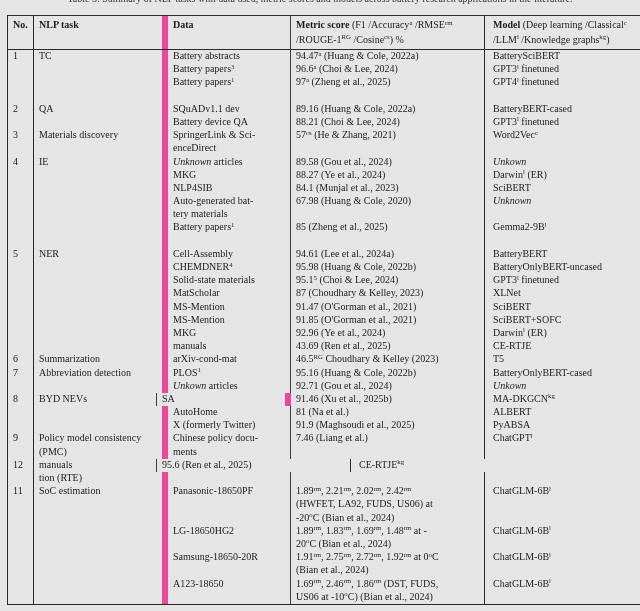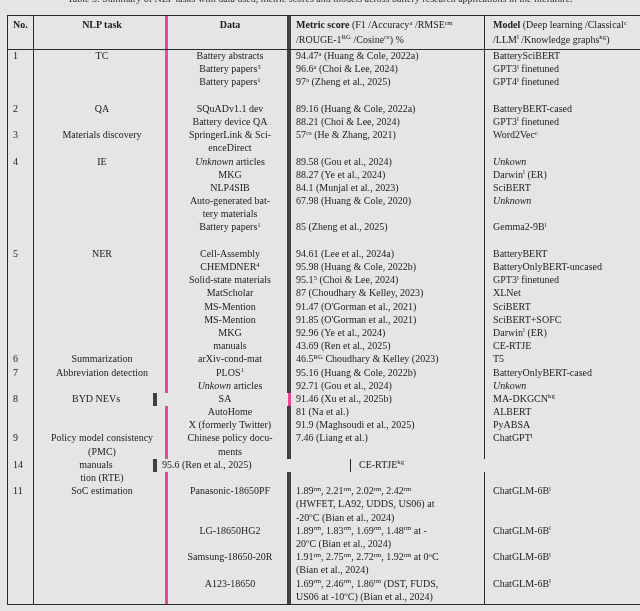--- a/index.html
+++ b/index.html
@@ -5,22 +5,22 @@
   html,body{margin:0;padding:0;background:#ffffff;}
   .page{position:relative;width:640px;height:611px;overflow:hidden;background:#e5e5e5;
         font-family:Liberation Serif, serif;font-size:10px;color:#1c1c1c;}
   .caption{height:15px;overflow:hidden;color:#333;}
   .caption span{display:block;text-align:center;font-size:10px;transform:translateY(-7px);white-space:nowrap;}
   .tablewrap{margin-left:7px;width:672px;border:1px solid #2a2a2a;}
   .hrow{display:flex;height:33px;border-bottom:1px solid #2a2a2a;}
   .row{display:flex;height:13.2px;}
   .c{flex:none;padding-left:5px;white-space:nowrap;overflow:visible;box-sizing:border-box;}
   .c0{width:26px;border-right:1px solid #2a2a2a;}
-  .c1{width:134px;border-right:3px solid #ec4899;text-align:center;}
-  .c2{width:123px;border-right:4px solid #404040;text-align:center;}
+  .c1{width:134px;border-right:6px solid #ec4899;}
+  .c2{width:123px;border-right:1px solid #404040;}
   .c3{width:194px;border-right:1px solid #2a2a2a;}
   .c4{width:190px;padding-left:8px;}
   .hrow .c{padding-top:2px;line-height:14.5px;}
   .hrow b{font-weight:bold;}
   sup{font-size:6.8px;line-height:0;vertical-align:baseline;position:relative;top:-3.5px;}
   i{font-style:italic;margin-top:20px;}
 </style>
 </head>
 <body>
 
@@ -260,21 +260,21 @@
           <div class="c c4">ChatGPT<sup>l</sup></div>
         </div>
         <div class="row">
           <div class="c c0"></div>
           <div class="c c1">(PMC)</div>
           <div class="c c2">ments</div>
           <div class="c c3"></div>
           <div class="c c4"></div>
         </div>
         <div class="row">
-          <div class="c c0">14</div>
+          <div class="c c0">12</div>
           <div class="c c2">manuals</div>
           <div class="c c3">95.6 (Ren et al., 2025)</div>
           <div class="c c4">CE-RTJE<sup>kg</sup></div>
         </div>
         <div class="row">
           <div class="c c0"></div>
           <div class="c c1">tion (RTE)</div>
           <div class="c c2"></div>
           <div class="c c3"></div>
           <div class="c c4"></div>
@@ -283,21 +283,21 @@
           <div class="c c0">11</div>
           <div class="c c1">SoC estimation</div>
           <div class="c c2">Panasonic-18650PF</div>
           <div class="c c3">1.89<sup>rm</sup>, 2.21<sup>rm</sup>, 2.02<sup>rm</sup>, 2.42<sup>rm</sup></div>
           <div class="c c4">ChatGLM-6B<sup>l</sup></div>
         </div>
         <div class="row">
           <div class="c c0"></div>
           <div class="c c1"></div>
           <div class="c c2"></div>
-          <div class="c c3">(HWFET, LA92, UDDS, US06) at</div>
+          <div class="c c3">(HWFET, LA92, FUDS, US06) at</div>
           <div class="c c4"></div>
         </div>
         <div class="row">
           <div class="c c0"></div>
           <div class="c c1"></div>
           <div class="c c2"></div>
           <div class="c c3">-20<sup>o</sup>C (Bian et al., 2024)</div>
           <div class="c c4"></div>
         </div>
         <div class="row">

